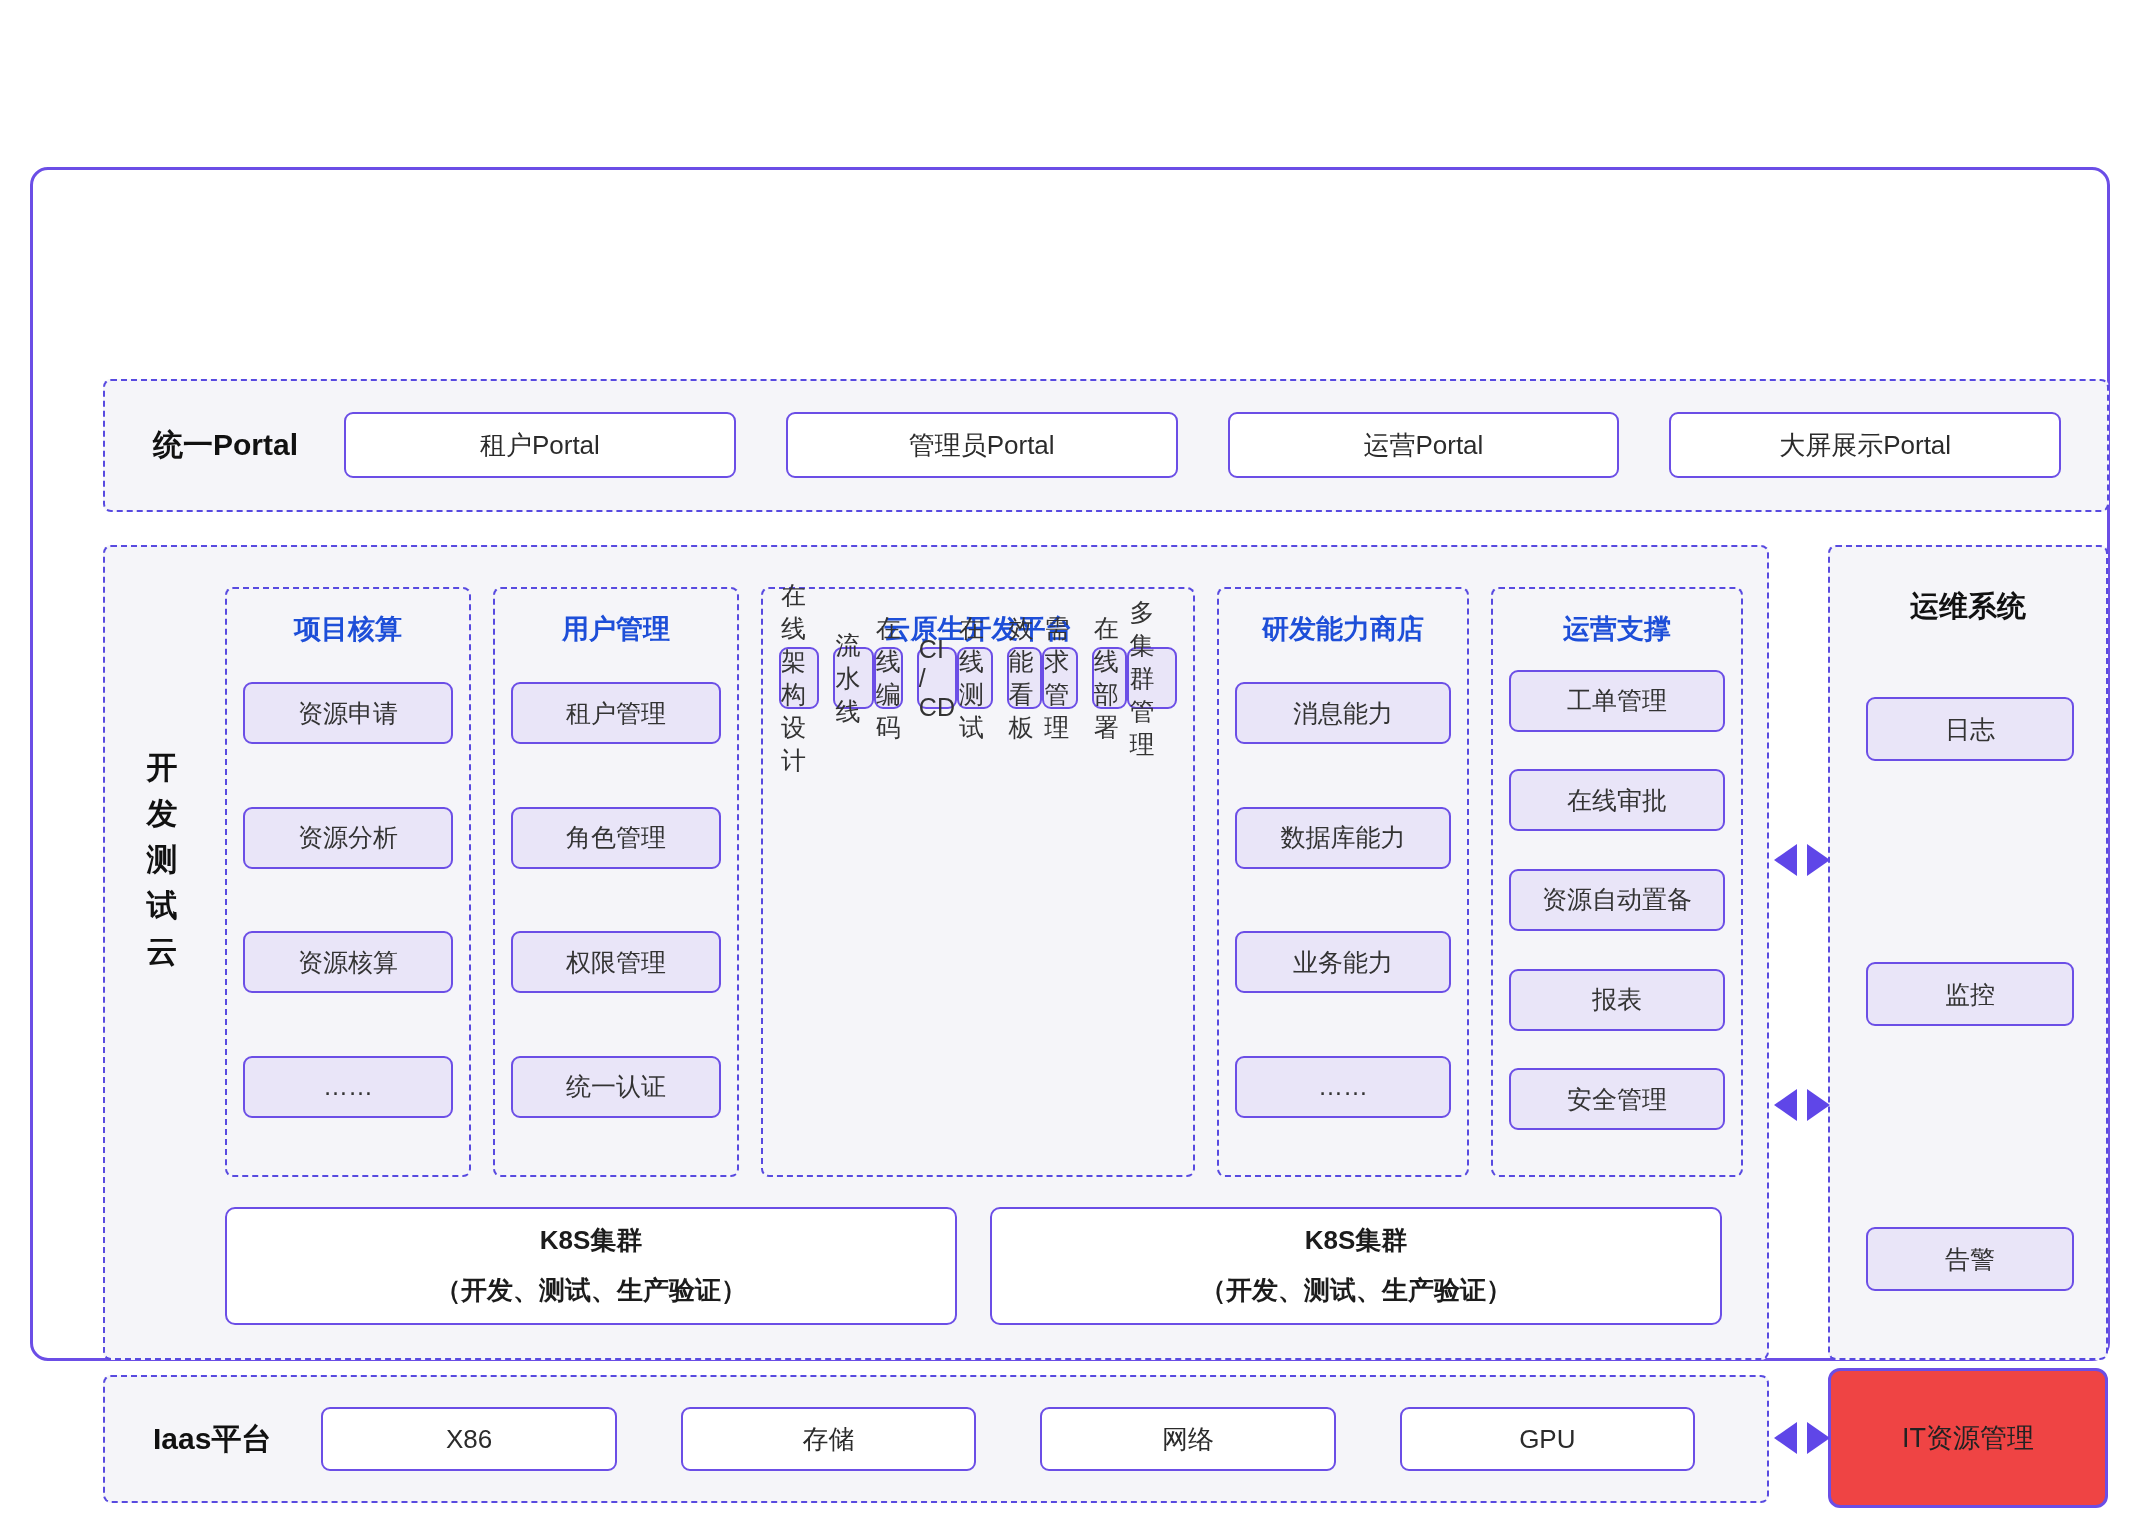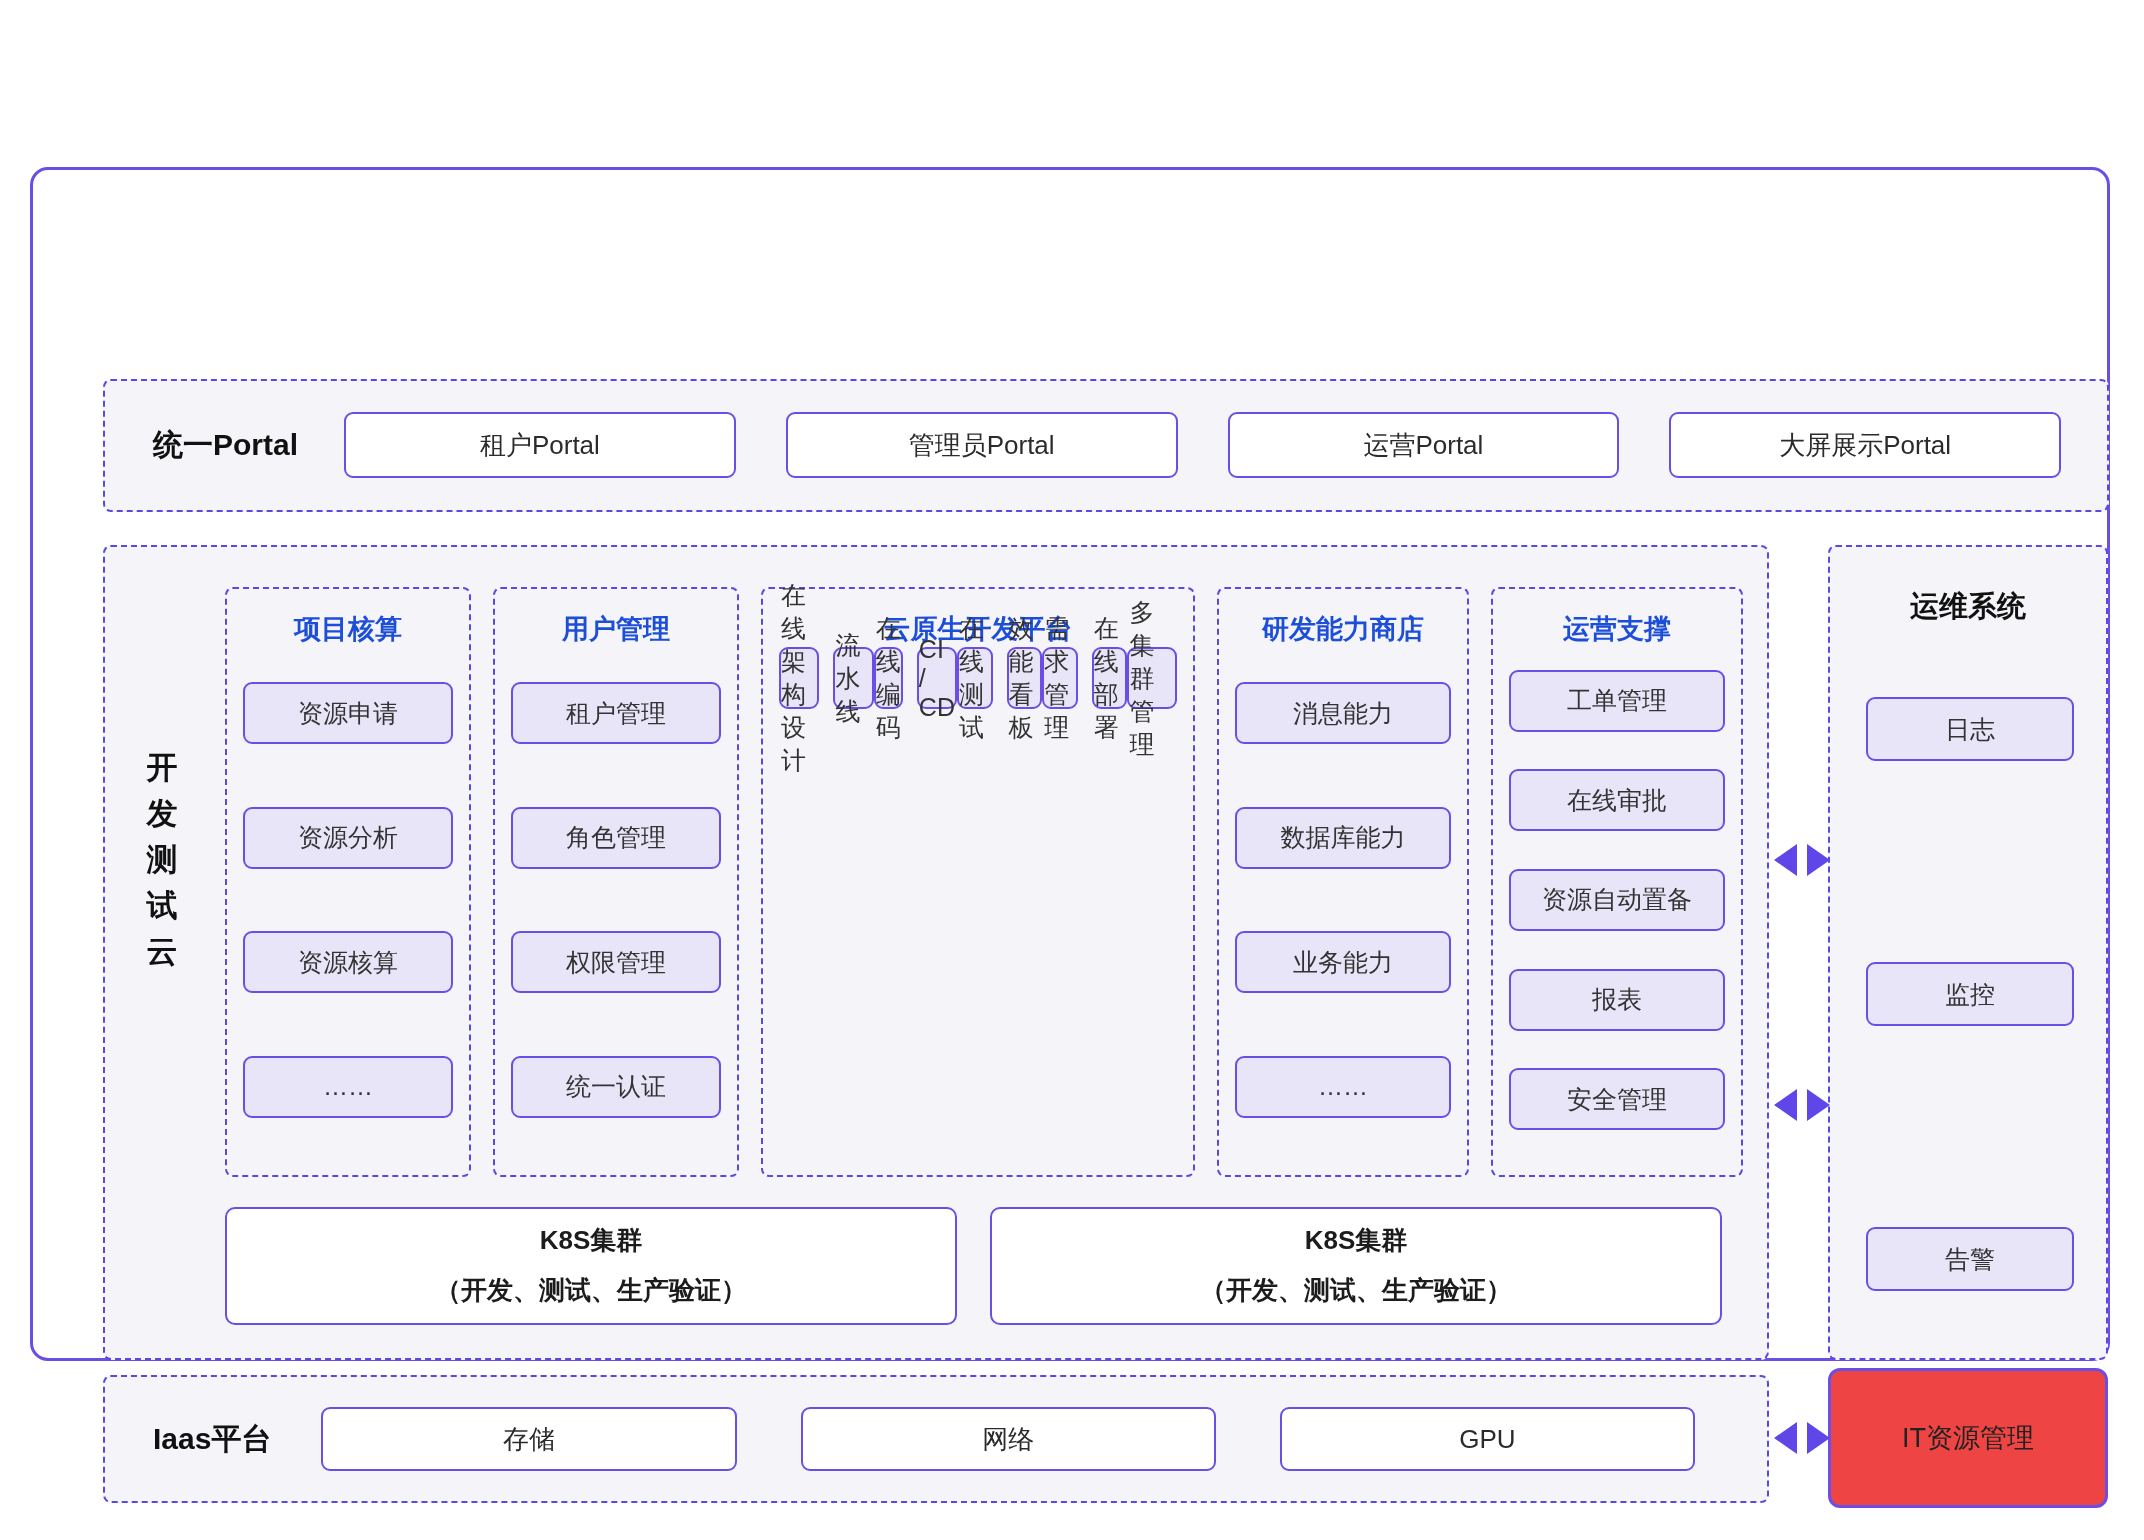--- a/index.html
+++ b/index.html
@@ -188,20 +188,21 @@
   <div class="dashed-section" id="ops-section">
     <div id="ops-title">运维系统</div>
     <div class="chip ops-chip" id="ops-chip-0">日志</div>
     <div class="chip ops-chip" id="ops-chip-1">监控</div>
     <div class="chip ops-chip" id="ops-chip-2">告警</div>
   </div>
 
   <div class="dashed-section" id="iaas-section">
     <div class="band-label">Iaas平台</div>
     <div id="iaas-boxes">
+      <div class="pill-white">X86</div>
       <div class="pill-white">存储</div>
       <div class="pill-white">网络</div>
       <div class="pill-white">GPU</div>
     </div>
   </div>
 
   <div id="it-box">
     <span>IT资源管理</span>
   </div>
 

